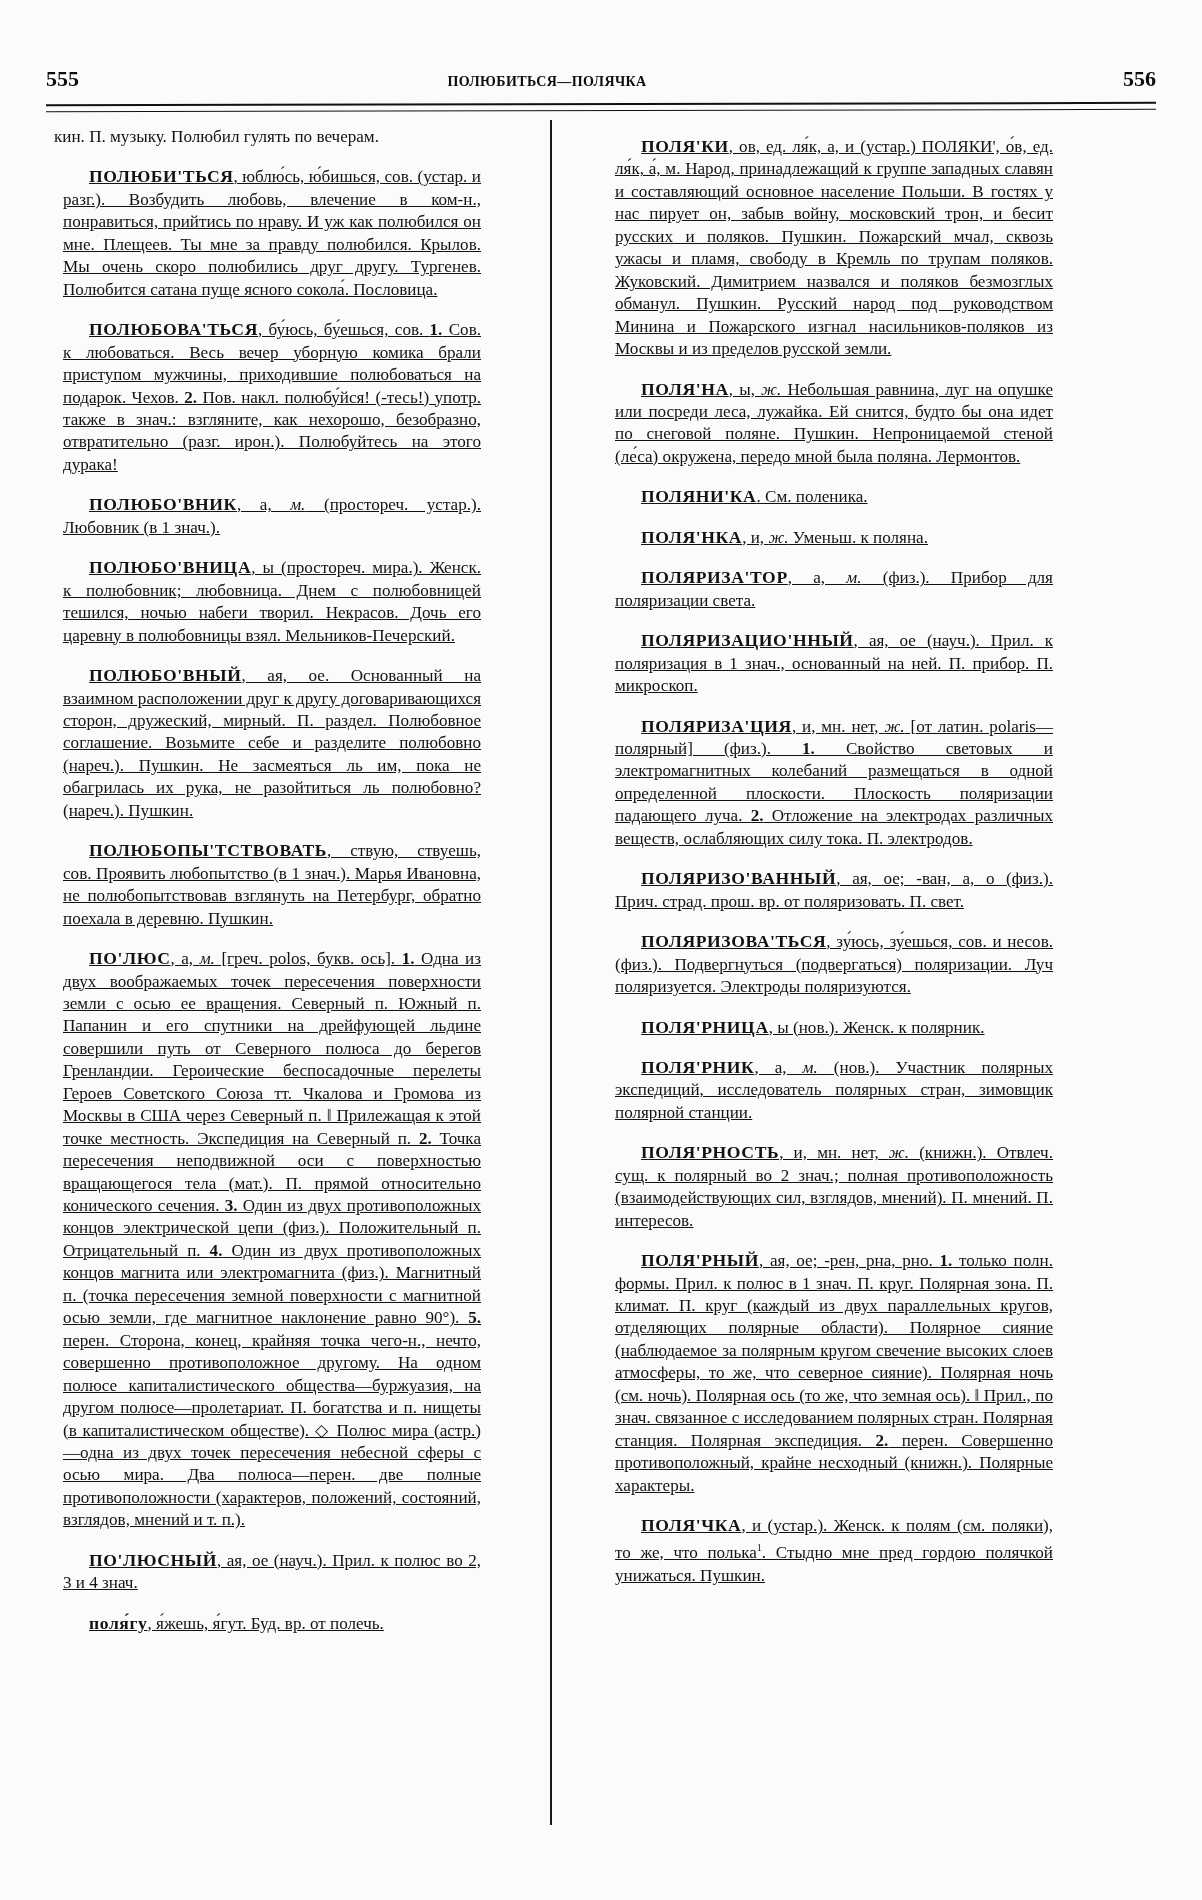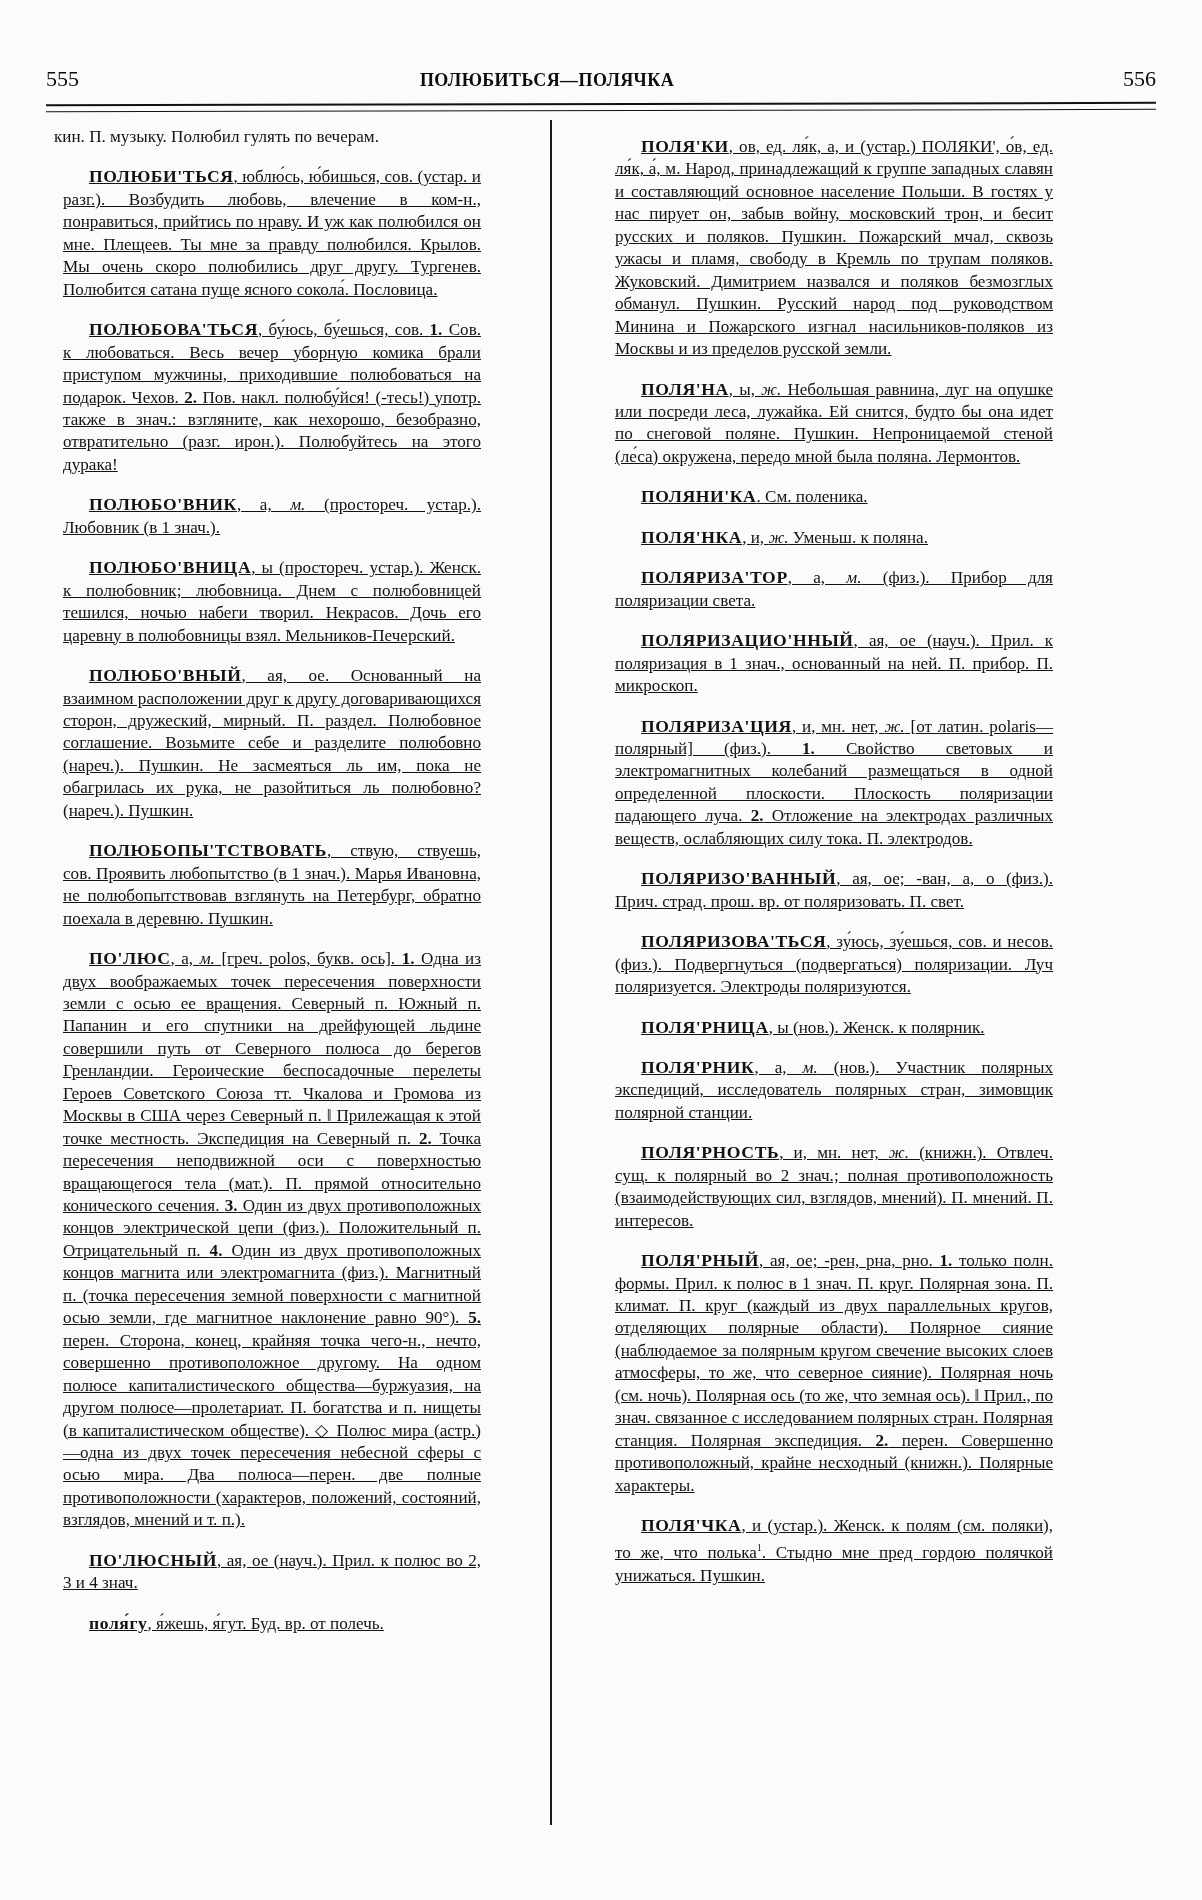--- a/index.html
+++ b/index.html
@@ -29,29 +29,29 @@
     left: 46px;
     top: 66px;
     width: 1110px;
     height: 34px;
     display: flex;
     align-items: baseline;
     justify-content: space-between;
   }
   .folio {
     font-family: "Liberation Serif", "DejaVu Serif", serif;
-    font-weight: normal;
+    font-weight: bold;
     font-size: 22px;
     letter-spacing: 0px;
     color: #0c0c0c;
   }
   .running-head {
     font-family: "Liberation Serif", "DejaVu Serif", serif;
     font-weight: bold;
-    font-size: 18px;
+    font-size: 14px;
     letter-spacing: 0.4px;
     color: #0c0c0c;
     position: relative;
     left: -54px;
   }
   .rule {
     position: absolute;
     left: 46px;
     top: 103px;
     width: 1110px;
@@ -120,21 +120,21 @@
 
   <div class="rule"></div>
 
   <div class="columns">
 
     <div class="col col-left" id="col-left">
         <p class="cont"><span>кин. П. музыку. Полюбил гулять по вечерам.</span></p>
         <p class="entry"><span class="hw">ПОЛЮБИ'ТЬСЯ</span><span>, юблю́сь, ю́бишься, сов. (устар. и разг.). Возбудить любовь, влечение в ком-н., понравиться, прийтись по нраву. И уж как полюбился он мне. Плещеев. Ты мне за правду полюбился. Крылов. Мы очень скоро полюбились друг другу. Тургенев. Полюбится сатана пуще ясного сокола́. Пословица.</span></p>
         <p class="entry"><span class="hw">ПОЛЮБОВА'ТЬСЯ</span><span>, бу́юсь, бу́ешься, сов. <span class="num">1.</span> Сов. к любоваться. Весь вечер уборную комика брали приступом мужчины, приходившие полюбоваться на подарок. Чехов. <span class="num">2.</span> Пов. накл. полюбу́йся! (-тесь!) употр. также в знач.: взгляните, как нехорошо, безобразно, отвратительно (разг. ирон.). Полюбуйтесь на этого дурака!</span></p>
         <p class="entry"><span class="hw">ПОЛЮБО'ВНИК</span><span>, а, <span class="it">м.</span> (простореч. устар.). Любовник (в 1 знач.).</span></p>
-        <p class="entry"><span class="hw">ПОЛЮБО'ВНИЦА</span><span>, ы (простореч. устар.). Женск. к полюбовник; любовница. Днем с полюбовницей тешился, ночью набеги творил. Некрасов. Дочь его царевну в полюбовницы взял. Мельников-Печерский.</span></p>
+        <p class="entry"><span class="hw">ПОЛЮБО'ВНИЦА</span><span>, ы (простореч. мира.). Женск. к полюбовник; любовница. Днем с полюбовницей тешился, ночью набеги творил. Некрасов. Дочь его царевну в полюбовницы взял. Мельников-Печерский.</span></p>
         <p class="entry"><span class="hw">ПОЛЮБО'ВНЫЙ</span><span>, ая, ое. Основанный на взаимном расположении друг к другу договаривающихся сторон, дружеский, мирный. П. раздел. Полюбовное соглашение. Возьмите себе и разделите полюбовно (нареч.). Пушкин. Не засмеяться ль им, пока не обагрилась их рука, не разойтиться ль полюбовно? (нареч.). Пушкин.</span></p>
         <p class="entry"><span class="hw">ПОЛЮБОПЫ'ТСТВОВАТЬ</span><span>, ствую, ствуешь, сов. Проявить любопытство (в 1 знач.). Марья Ивановна, не полюбопытствовав взглянуть на Петербург, обратно поехала в деревню. Пушкин.</span></p>
         <p class="entry"><span class="hw">ПО'ЛЮС</span><span>, а, <span class="it">м.</span> [греч. polos, букв. ось]. <span class="num">1.</span> Одна из двух воображаемых точек пересечения поверхности земли с осью ее вращения. Северный п. Южный п. Папанин и его спутники на дрейфующей льдине совершили путь от Северного полюса до берегов Гренландии. Героические беспосадочные перелеты Героев Советского Союза тт. Чкалова и Громова из Москвы в США через Северный п. ‖ Прилежащая к этой точке местность. Экспедиция на Северный п. <span class="num">2.</span> Точка пересечения неподвижной оси с поверхностью вращающегося тела (мат.). П. прямой относительно конического сечения. <span class="num">3.</span> Один из двух противоположных концов электрической цепи (физ.). Положительный п. Отрицательный п. <span class="num">4.</span> Один из двух противоположных концов магнита или электромагнита (физ.). Магнитный п. (точка пересечения земной поверхности с магнитной осью земли, где магнитное наклонение равно 90°). <span class="num">5.</span> перен. Сторона, конец, крайняя точка чего-н., нечто, совершенно противоположное другому. На одном полюсе капиталистического общества—буржуазия, на другом полюсе—пролетариат. П. богатства и п. нищеты (в капиталистическом обществе). <span class="lozenge">◇</span> Полюс мира (астр.)—одна из двух точек пересечения небесной сферы с осью мира. Два полюса—перен. две полные противоположности (характеров, положений, состояний, взглядов, мнений и т. п.).</span></p>
         <p class="entry"><span class="hw">ПО'ЛЮСНЫЙ</span><span>, ая, ое (науч.). Прил. к полюс во 2, 3 и 4 знач.</span></p>
         <p class="entry"><span class="hw">поля́гу</span><span>, я́жешь, я́гут. Буд. вр. от полечь.</span></p>
       </div>
 
     <div class="divider"></div>
 
     <div class="col col-right" id="col-right">

